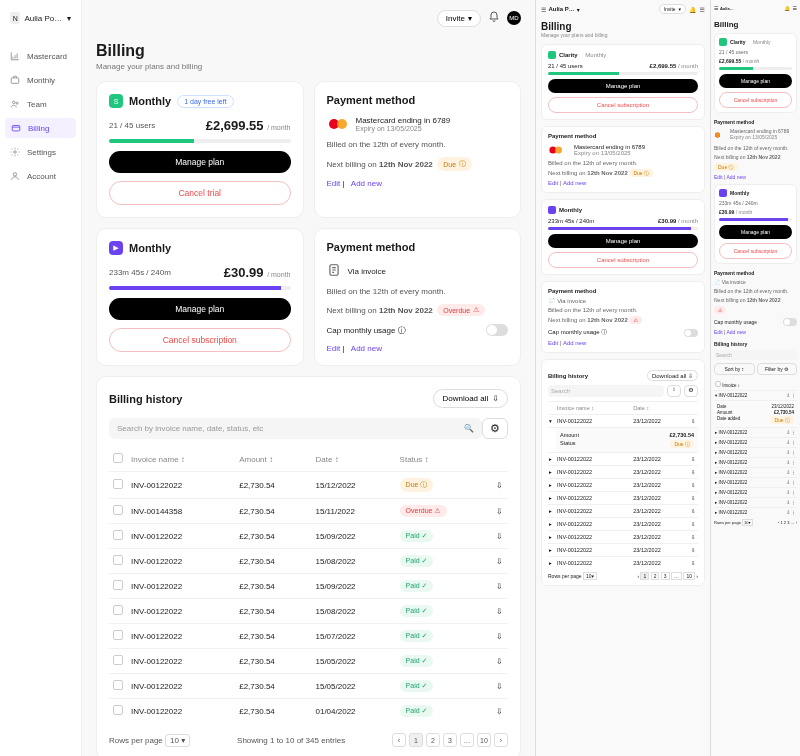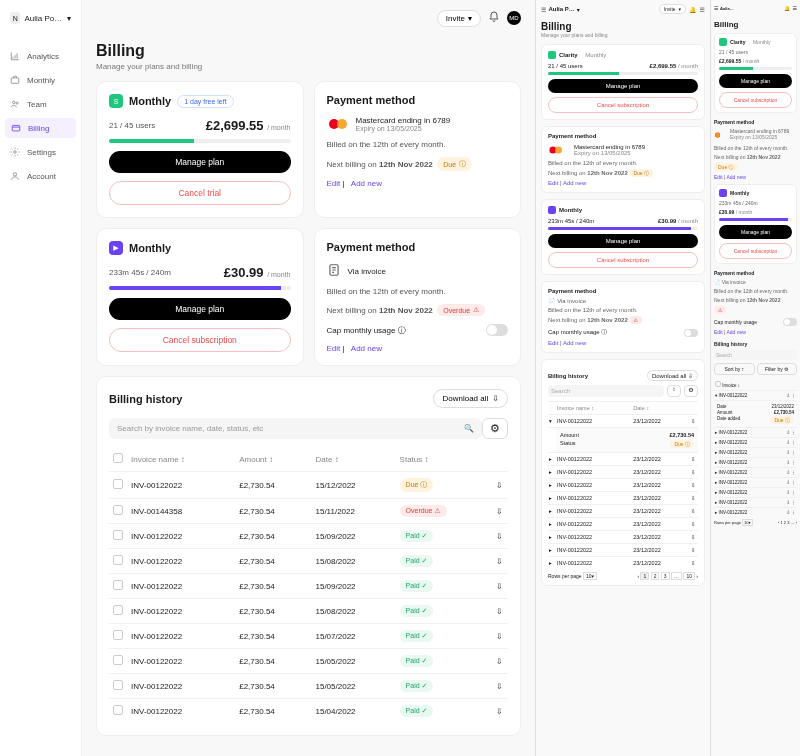--- a/index.html
+++ b/index.html
@@ -112,21 +112,21 @@
     <div class="ws">
       <span class="ws-badge">N</span>
       <span style="overflow:hidden;text-overflow:ellipsis;white-space:nowrap;max-width:40px">Aulia Post…</span>
       <span>▾</span>
     </div>
     <div class="nav">
       <div class="nav-item">
           <svg class="nav-icon" viewBox="0 0 24 24" fill="none" stroke="#888" stroke-width="2">
             <path d="M3 3v18h18M7 14v4M12 10v8M17 6v12"></path>
           </svg>
-          <span>Analytics</span>
+          <span>Mastercard</span>
         </div>
       <div class="nav-item">
           <svg class="nav-icon" viewBox="0 0 24 24" fill="none" stroke="#888" stroke-width="2">
             <rect x="3" y="7" width="18" height="13" rx="2"></rect>
             <path d="M8 7V5a2 2 0 012-2h4a2 2 0 012 2v2"></path>
           </svg>
           <span>Monthly</span>
         </div>
       <div class="nav-item">
           <svg class="nav-icon" viewBox="0 0 24 24" fill="none" stroke="#888" stroke-width="2">
@@ -344,26 +344,39 @@
     <td>INV-00122022</td>
     <td>£2,730.54</td>
     <td>15/05/2022</td>
     <td><span class="pill paid">Paid ✓</span></td>
     <td>⇩</td>
             </tr>
             <tr>
               <td><span class="chk"></span></td>
     <td>INV-00122022</td>
     <td>£2,730.54</td>
-    <td>15/04/2022</td>
+    <td>01/04/2022</td>
     <td><span class="pill paid">Paid ✓</span></td>
     <td>⇩</td>
             </tr>
           </tbody>
       </table>
+      <div class="pag">
+        <div><span>Rows per page</span>&nbsp;<span style="border:1px solid #ddd;border-radius:3px;padding:1px 4px"><span>10</span> ▾</span></div>
+        <div>Showing 1 to 10 of 345 entries</div>
+        <div class="pag-nums" id="pag-nums">
+          <span class="pag-btn">‹</span>
+        <span class="pag-btn active">1</span>
+            <span class="pag-btn">2</span>
+            <span class="pag-btn">3</span>
+            <span class="pag-btn">…</span>
+            <span class="pag-btn">10</span>
+            <span class="pag-btn">›</span>
+          </div>
+      </div>
     </div>
   </div>
 </div>
 
 <div class="mobile-col">
   <div class="m-top">
     <span style="display:flex;gap:2px;align-items:center">☰ <b>Aulía P…</b> ▾</span>
     <span style="display:flex;gap:3px;align-items:center">
         <span class="invite-btn" style="padding:1px 4px;font-size:5px"><span>Invite</span> ▾</span>
         <span>🔔</span>

